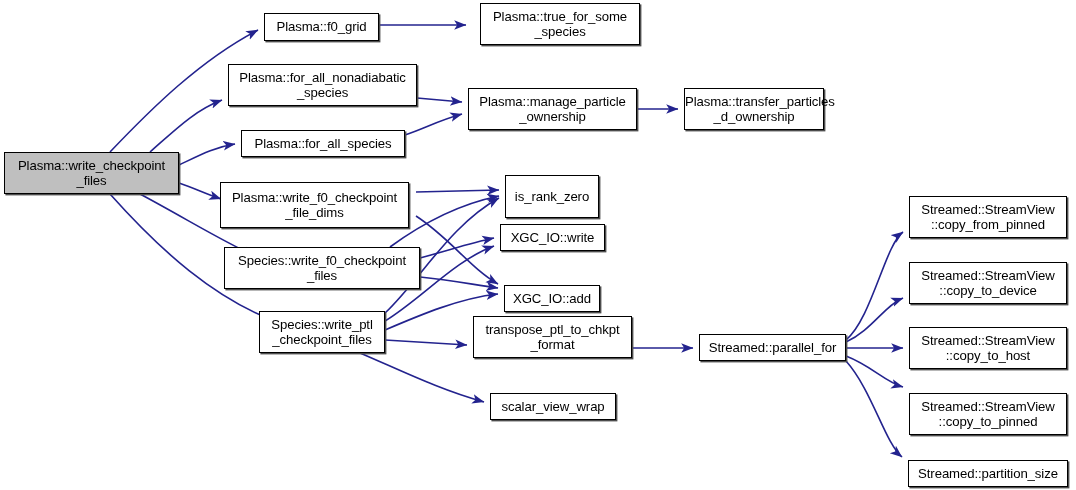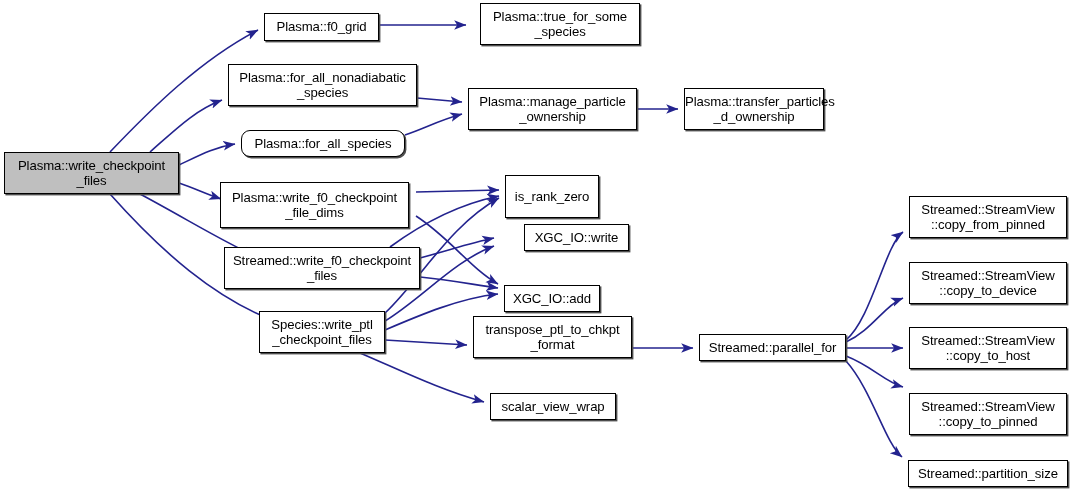--- a/index.html
+++ b/index.html
@@ -97,26 +97,26 @@
 _files</span></div>
       <div class="node" style="left: 264px; top: 13px; width: 115px; height: 28px;"><span class="lbl">Plasma::f0_grid</span></div>
       <div class="node" style="left: 480px; top: 3px; width: 160px; height: 42px;"><span class="lbl">Plasma::true_for_some
 _species</span></div>
       <div class="node" style="left: 228px; top: 64px; width: 189px; height: 42px;"><span class="lbl">Plasma::for_all_nonadiabatic
 _species</span></div>
       <div class="node" style="left: 468px; top: 88px; width: 169px; height: 42px;"><span class="lbl">Plasma::manage_particle
 _ownership</span></div>
       <div class="node" style="left: 684px; top: 88px; width: 140px; height: 42px;"><span class="lbl">Plasma::transfer_particles
 _d_ownership</span></div>
-      <div class="node" style="left: 241px; top: 130px; width: 164px; height: 27px; border-radius: 9px;"><span class="lbl">Plasma::for_all_species</span></div>
+      <div class="node" style="left: 241px; top: 130px; width: 164px; height: 27px;"><span class="lbl">Plasma::for_all_species</span></div>
       <div class="node" style="left: 220px; top: 182px; width: 189px; height: 46px;"><span class="lbl">Plasma::write_f0_checkpoint
 _file_dims</span></div>
       <div class="node" style="left: 505px; top: 175px; width: 94px; height: 43px; justify-content: center;"><span class="lbl">is_rank_zero</span></div>
-      <div class="node" style="left: 524px; top: 224px; width: 105px; height: 27px;"><span class="lbl">XGC_IO::write</span></div>
-      <div class="node" style="left: 224px; top: 247px; width: 196px; height: 42px;"><span class="lbl">Streamed::write_f0_checkpoint
+      <div class="node" style="left: 500px; top: 224px; width: 105px; height: 27px;"><span class="lbl">XGC_IO::write</span></div>
+      <div class="node" style="left: 224px; top: 247px; width: 196px; height: 42px;"><span class="lbl">Species::write_f0_checkpoint
 _files</span></div>
       <div class="node" style="left: 504px; top: 273px; width: 96px; height: 27px; margin-top: 12px;"><span class="lbl">XGC_IO::add</span></div>
       <div class="node" style="left: 259px; top: 311px; width: 126px; height: 42px;"><span class="lbl">Species::write_ptl
 _checkpoint_files</span></div>
       <div class="node" style="left: 473px; top: 316px; width: 159px; height: 42px;"><span class="lbl">transpose_ptl_to_chkpt
 _format</span></div>
       <div class="node" style="left: 699px; top: 334px; width: 147px; height: 27px;"><span class="lbl">Streamed::parallel_for</span></div>
       <div class="node" style="left: 490px; top: 393px; width: 126px; height: 27px;"><span class="lbl">scalar_view_wrap</span></div>
       <div class="node" style="left: 909px; top: 196px; width: 158px; height: 42px;"><span class="lbl">Streamed::StreamView
 ::copy_from_pinned</span></div>

